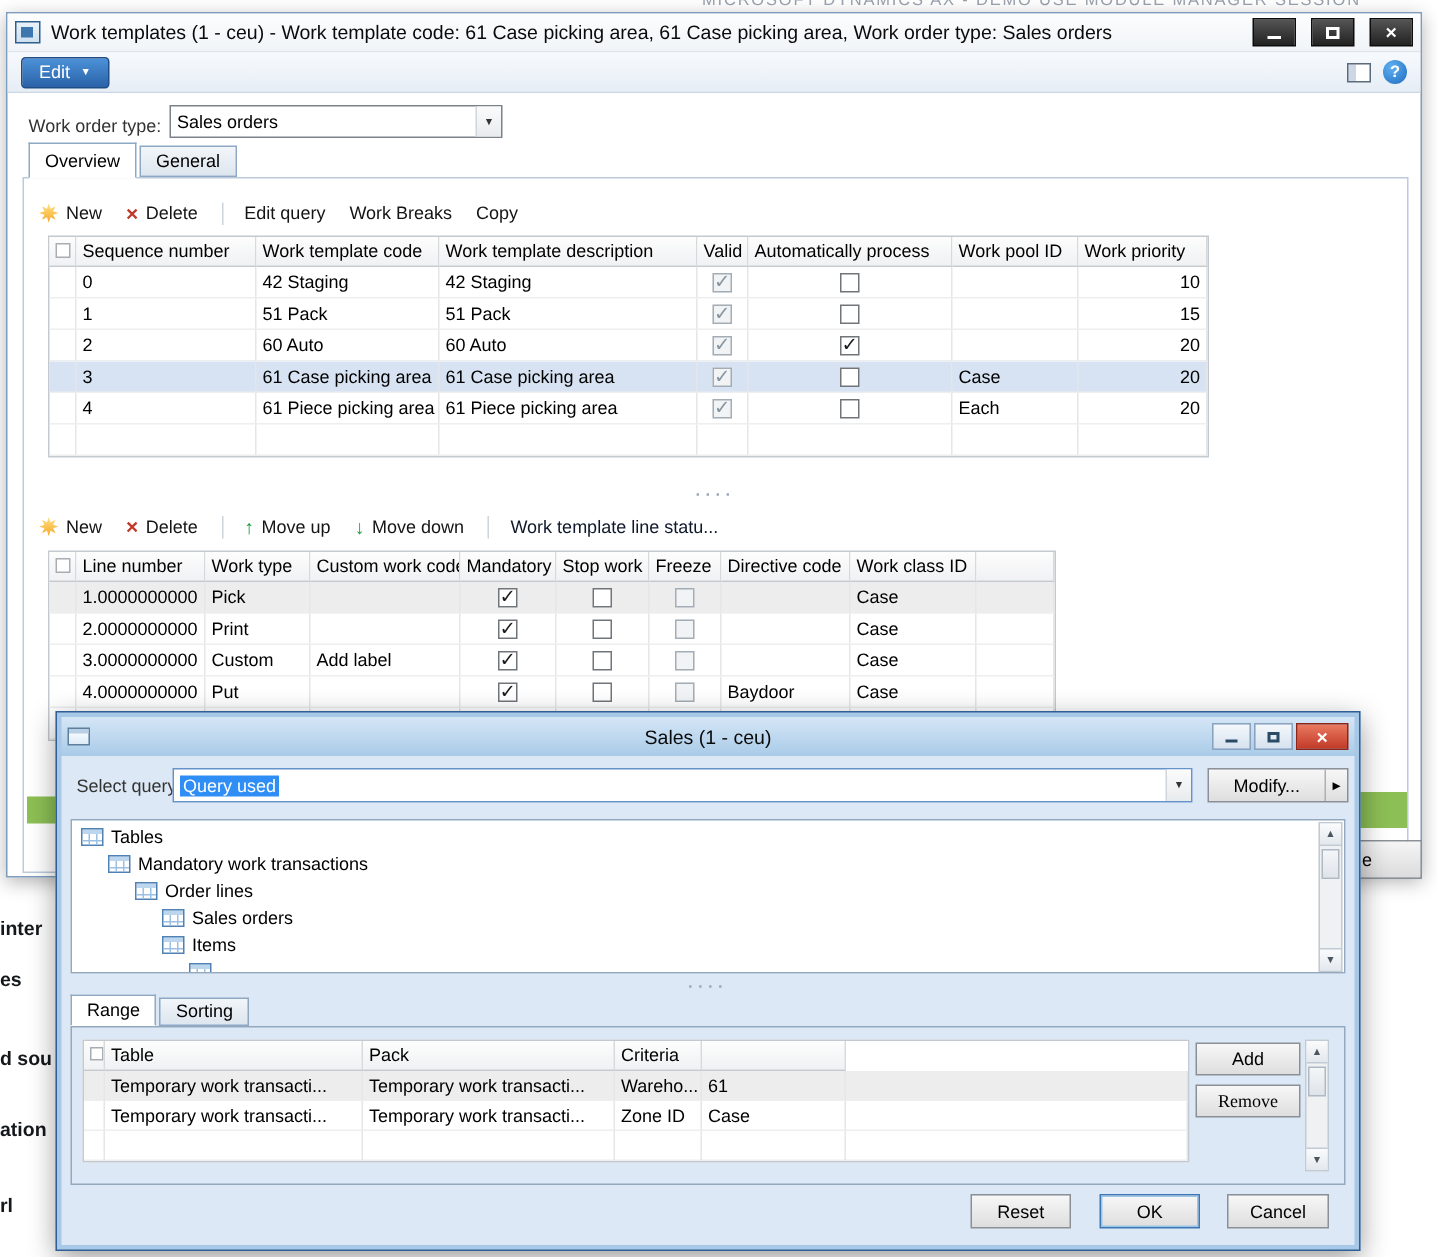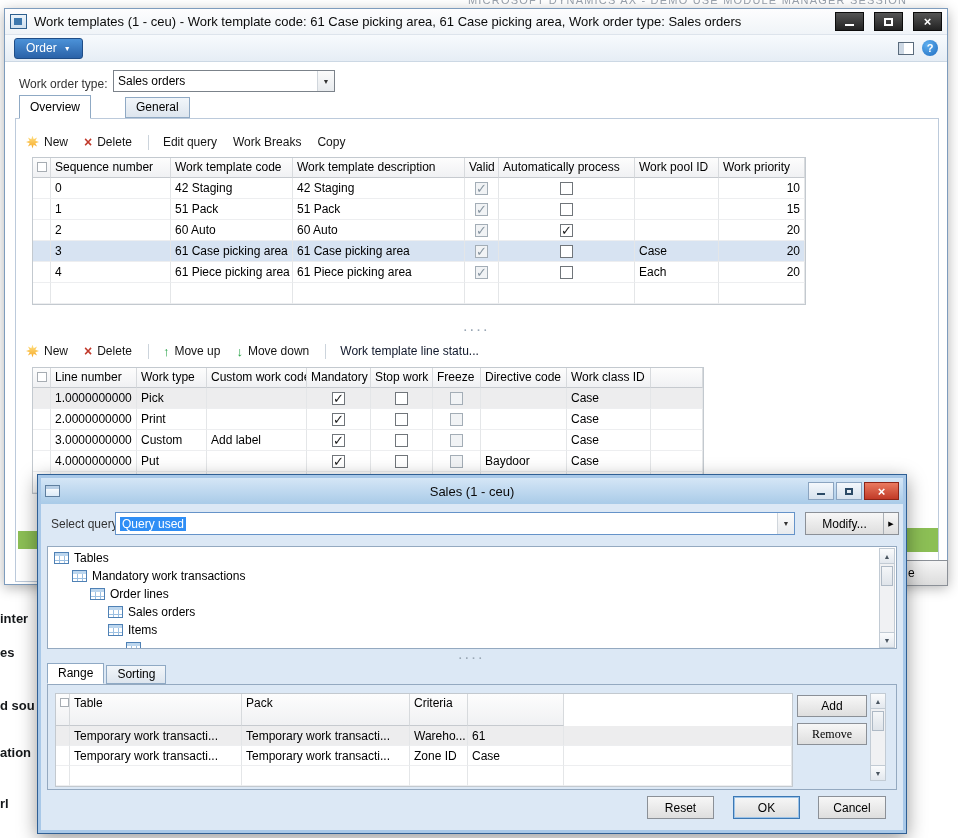--- a/index.html
+++ b/index.html
@@ -123,36 +123,36 @@
       <span class="wb">
           <span class="gl-max"></span>
         </span>
       <span class="wb">
           <span class="gl-x">×</span>
         </span>
     </div>
 
     <div class="menubar">
       <div class="filebtn">
-        <span>Order</span>
+        <span>Edit</span>
         <span class="caret">▼</span>
       </div>
       <div class="mright">
         <span class="layicon"></span>
         <span class="helpicon">?</span>
       </div>
     </div>
 
     <div class="flabel" style="left:14px;top:68px;">Work order type:</div>
     <div class="combo" style="left:108px;top:61px;width:222px;height:22px;border:1px solid #7b828a;">
       <span class="val">Sales orders</span>
       <span class="arr">▼</span>
     </div>
 
-    <div class="tabs" style="left:14px;top:86px;gap:32px;">
+    <div class="tabs" style="left:14px;top:86px;">
       <div class="tab on">Overview</div>
       <div class="tab">General</div>
     </div>
 
     <div class="groupbox">
 
       <div class="tb" style="left:10px;top:13px;">
         <span class="tbi">
             <span class="star"></span>
             <span>New</span>
@@ -476,21 +476,21 @@
 
       <div class="splitdots" style="top:150px;">····</div>
 
       <div class="tabs" style="left:6px;top:159px;">
         <div class="tab on" style="height:21px;line-height:19px;">Range</div>
         <div class="tab" style="height:19px;line-height:17px;">Sorting</div>
       </div>
 
       <div class="dtabpanel">
         <div class="grid t3" style="left:7px;top:8px;width:738px;">
-          <div class="grow head" style="height:32px;">
+          <div class="grow head" style="height:20px;">
             <div class="c">
                 <span class="selsq" style="width:9px;height:9px;"></span>
               </div>
             <div class="c">Table</div>
             <div class="c">Pack</div>
             <div class="c">Criteria</div>
             <div class="c"></div>
           </div>
           <div class="grow hl" style="height:20px;">
             <div class="c"></div>

